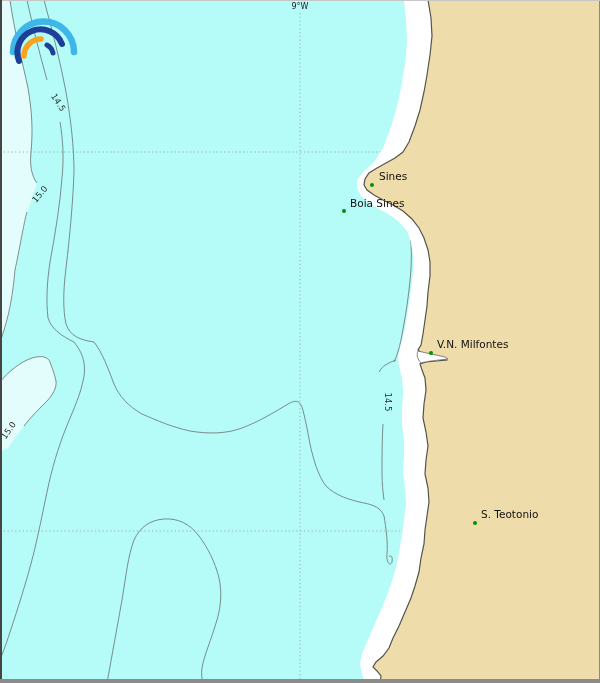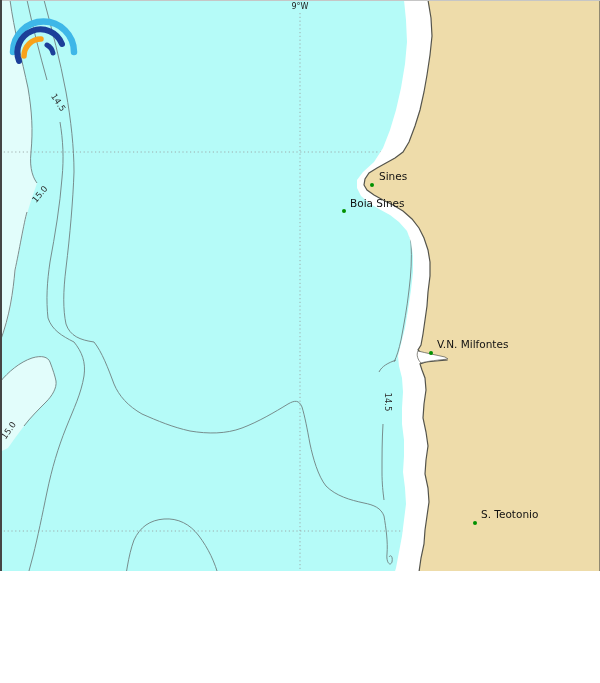--- a/index.html
+++ b/index.html
@@ -1,18 +1,18 @@
 <!DOCTYPE html>
 <html><head>
 <meta charset="utf-8">
 <style>
   html,body{margin:0;padding:0;background:#ffffff;}
   #map-wrap{
     position:relative;
-    width:600px;height:571px;
+    width:600px;height:683px;
     font-family:"DejaVu Sans","Liberation Sans",sans-serif;
     overflow:hidden;
   }
   svg{display:block;}
   text{fill:#111111;}
   .place-label{font-size:10.5px;}
   .contour-label{font-size:8.5px;fill:#2b2b2b;}
   .meridian-label{font-size:8px;fill:#222222;}
   .contour{fill:none;stroke:#6f8080;stroke-width:0.9;}
   .coastline{stroke:#54544c;stroke-width:1.2;}

